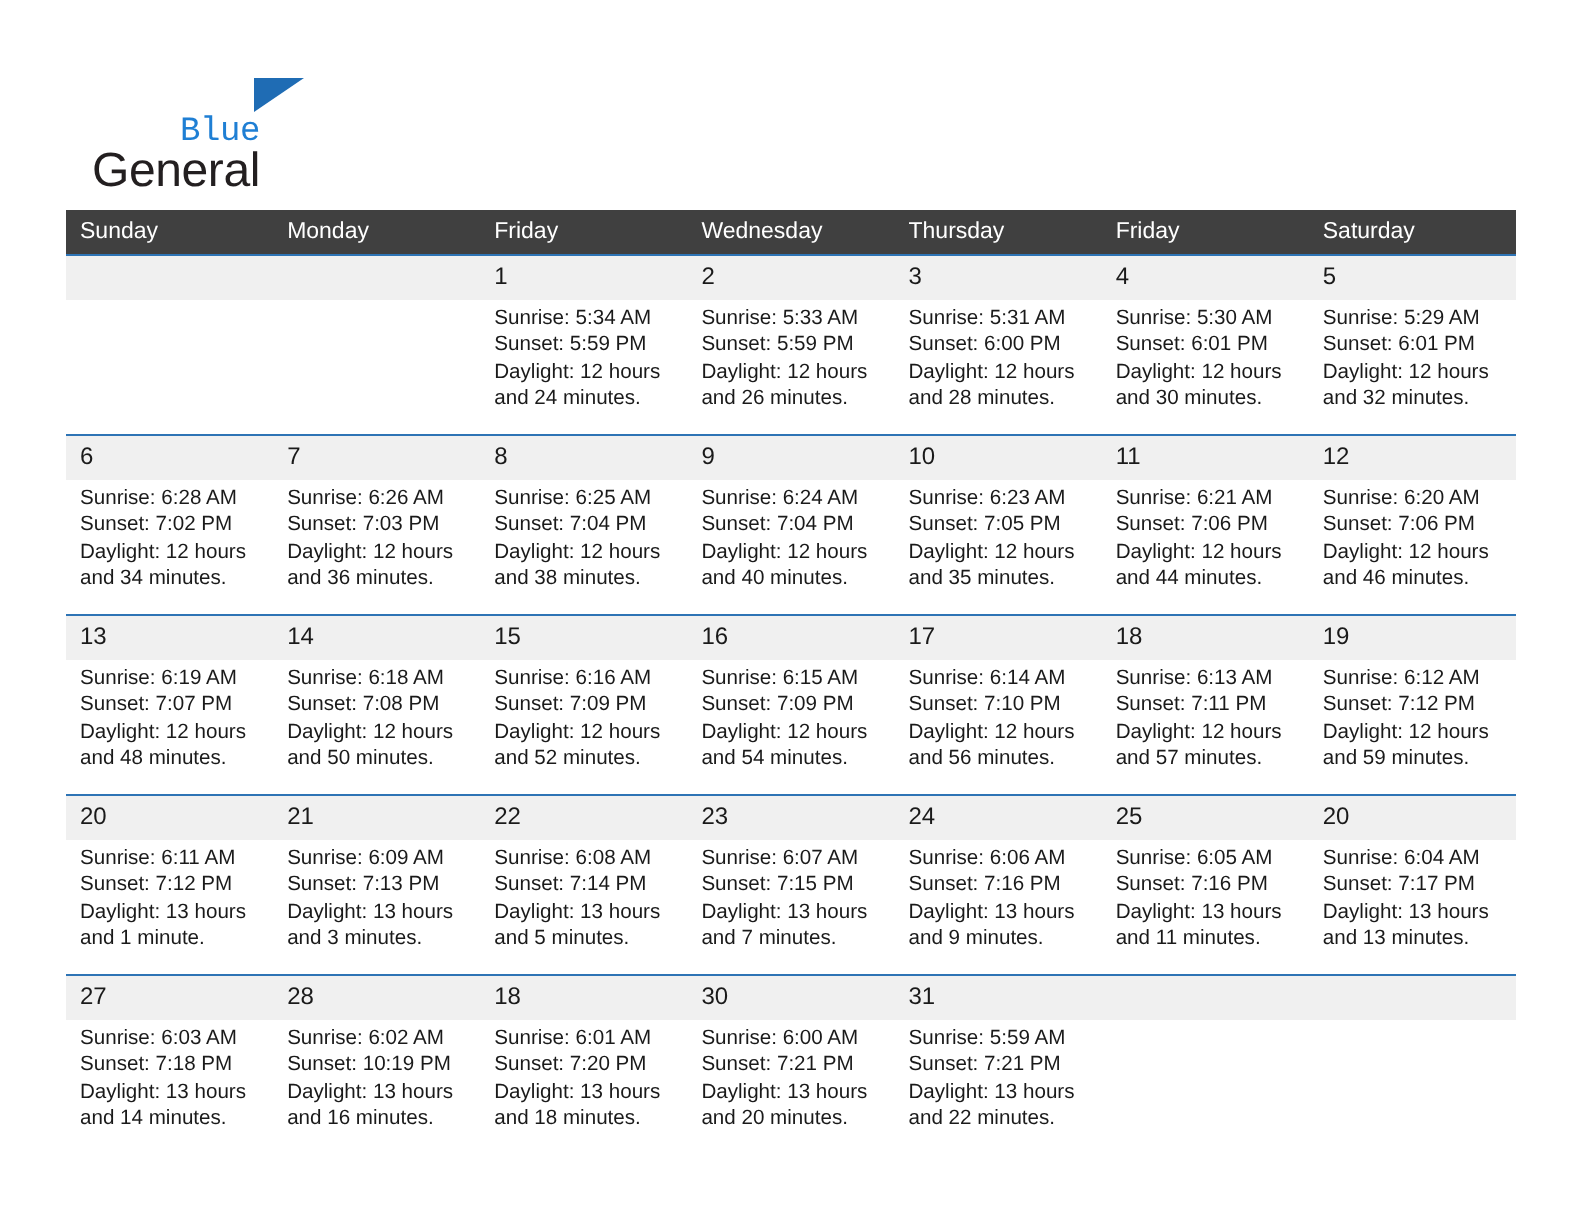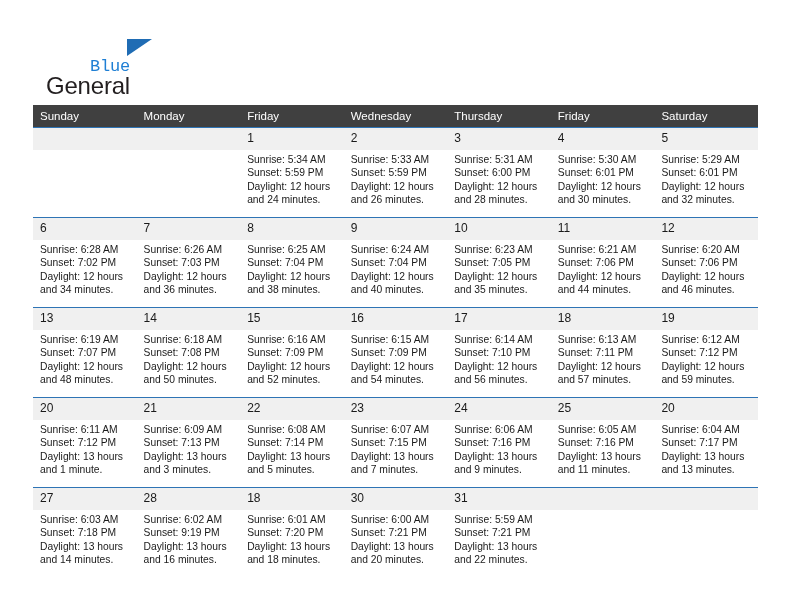--- a/index.html
+++ b/index.html
@@ -426,21 +426,21 @@
               <div>Sunrise: 6:03 AM</div>
               <div>Sunset: 7:18 PM</div>
               <div>Daylight: 13 hours</div>
               <div>and 14 minutes.</div>
             </div>
           </td>
           <td>
             <div class="daynum">28</div>
             <div class="info">
               <div>Sunrise: 6:02 AM</div>
-              <div>Sunset: 9:19 PM</div>
+              <div>Sunset: 10:19 PM</div>
               <div>Daylight: 13 hours</div>
               <div>and 16 minutes.</div>
             </div>
           </td>
           <td>
             <div class="daynum">18</div>
             <div class="info">
               <div>Sunrise: 6:01 AM</div>
               <div>Sunset: 7:20 PM</div>
               <div>Daylight: 13 hours</div>

